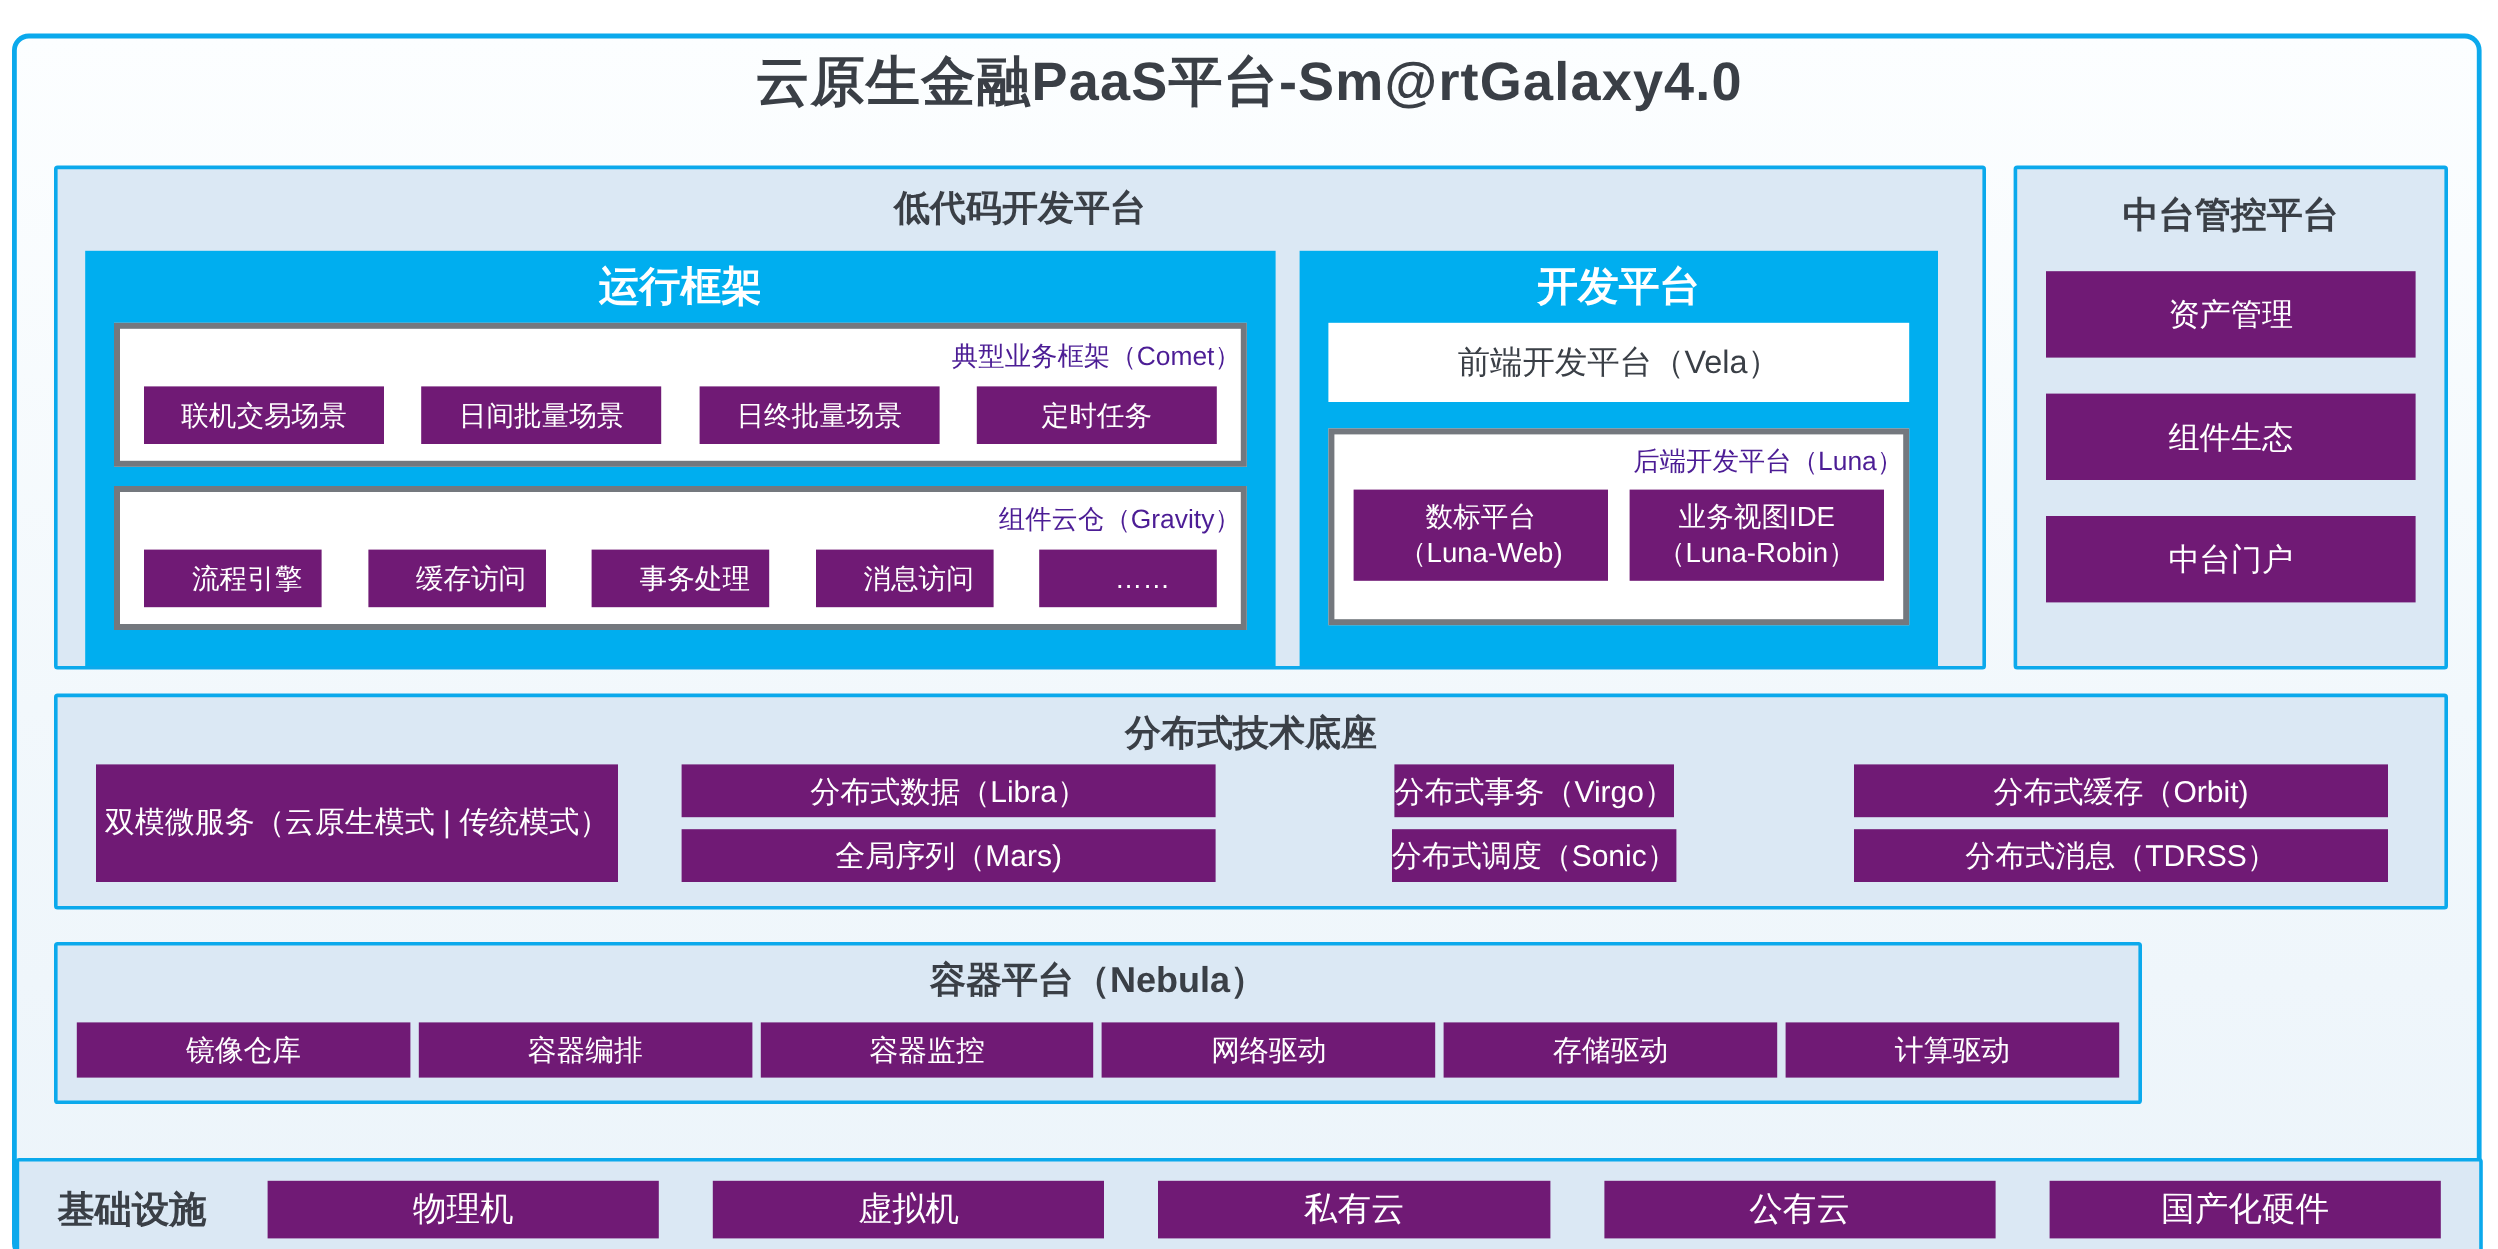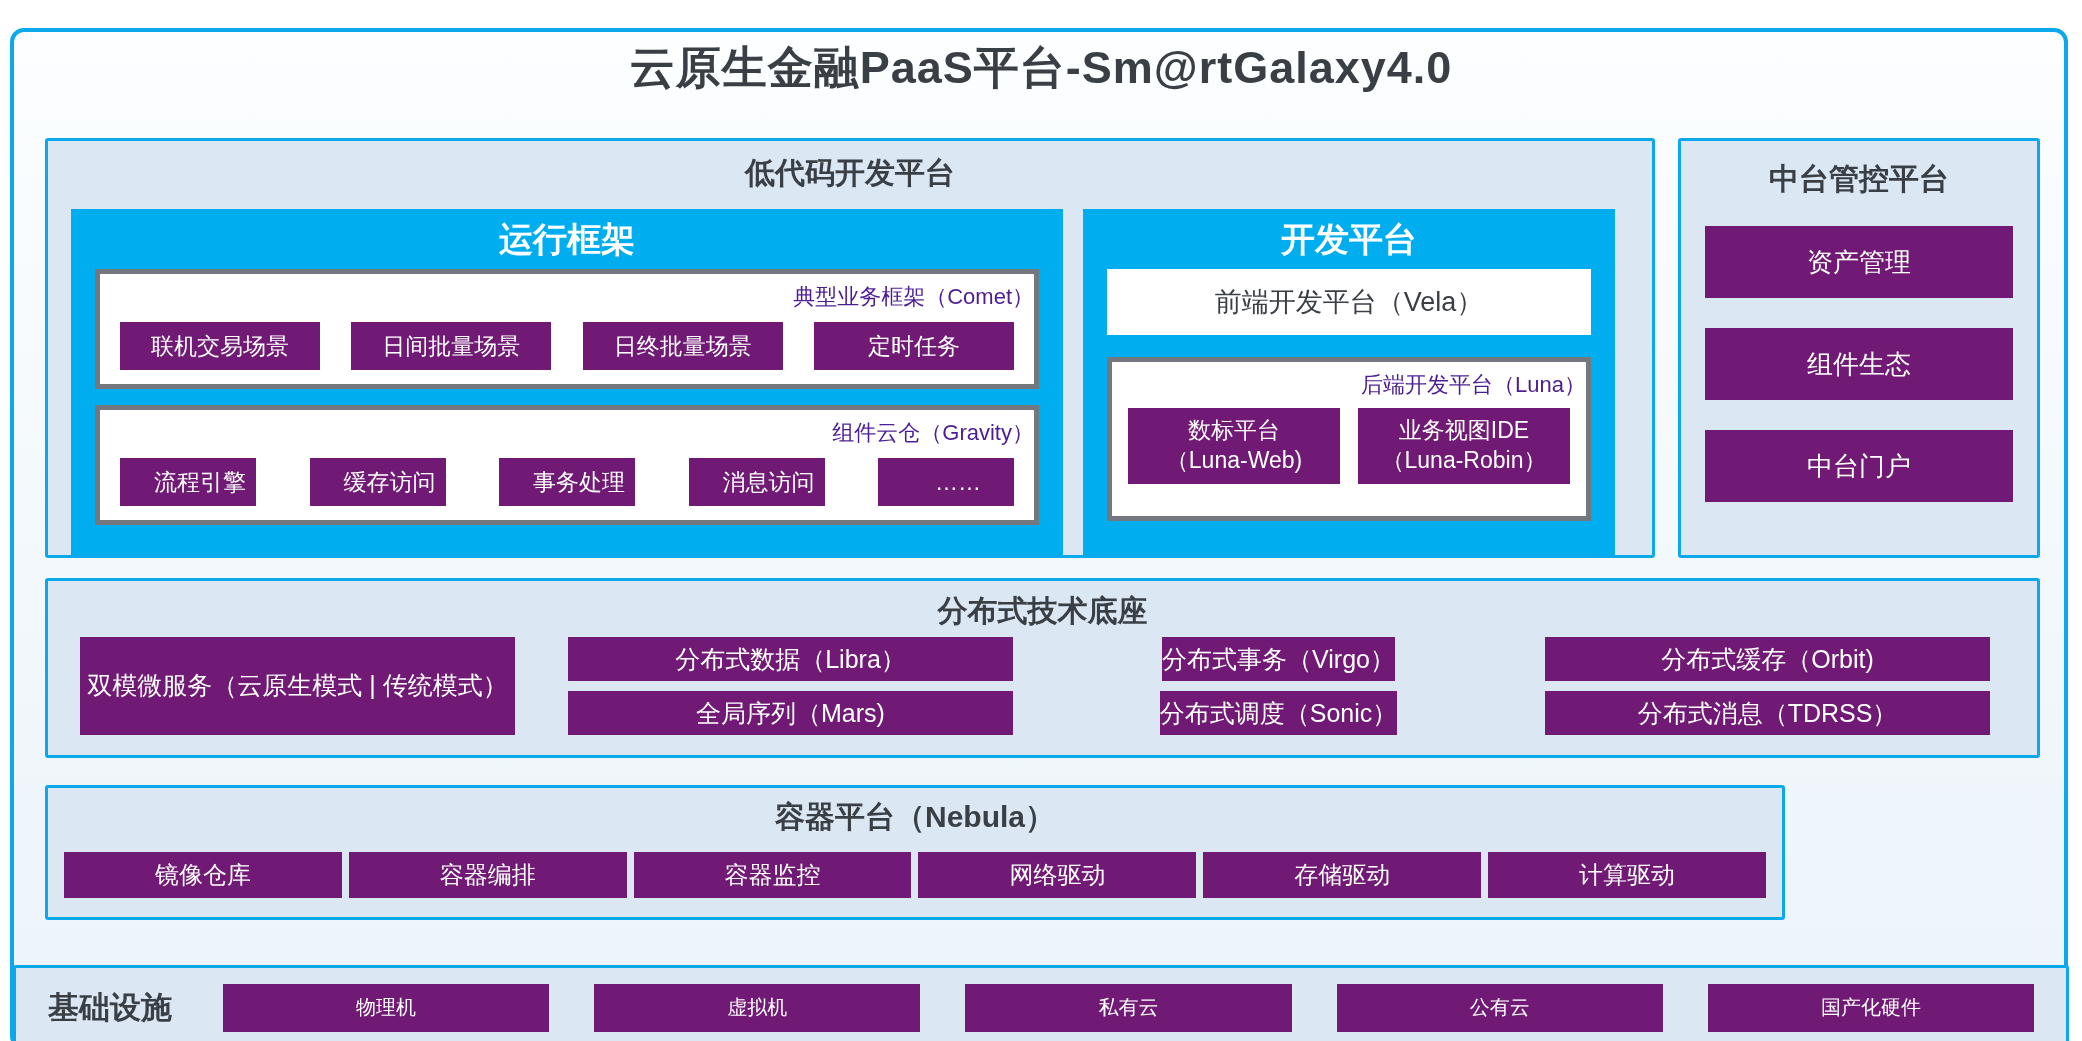--- a/index.html
+++ b/index.html
@@ -36,21 +36,21 @@
   #runtime { left:23px; width:992px; }
   #devplat { left:1035px; width:532px; }
   .sub-blue-title { text-align:center; color:#fff; font-size:34px; font-weight:bold; line-height:60px; height:60px; }
   .inner-box { margin:0 24px; background:#ffffff; }
   .inner-title { text-align:right; font-size:22px; color:#4c1d95; padding-top:8px; }
   .btn-row { display:flex; justify-content:space-between; padding:10px 20px 0 20px; }
   .btn-row .btn { height:48px; font-size:23px; }
   #comet { height:120px; }
   #gravity { height:120px; margin-top:16px; }
   #comet .btn { width:200px; }
-  #gravity .btn { width:136px;padding-left:24px; }
+  #gravity .btn { width:148px;padding-left:24px; }
 
   #vela { height:66px; display:flex; align-items:center; justify-content:center; font-size:27px; }
   #luna { height:164px; margin-top:22px; }
   #luna .btn-row { padding:8px 16px 0 16px; gap:18px; }
   #luna .btn { flex:1; height:76px; font-size:23px; line-height:1.3; flex-direction:column; }
 
   
   #midplatform { left:1678px; top:118px; width:362px; height:420px; }
   #midplatform .panel-title { padding-top:18px; }
   #midplatform .stack { display:flex; flex-direction:column; gap:30px; padding:26px 24px 0 24px; }
@@ -72,21 +72,21 @@
   
   #containerp { left:45px; top:765px; width:1740px; height:135px; }
   #containerp .panel-title { padding-top:9px; }
   #containerp .row { position:absolute; left:16px; right:16px; top:64px; display:flex; gap:7px; }
   #containerp .btn { flex:1; height:46px; font-size:24px; }
 
   
   #infra { left:13px; top:945px; width:2056px; height:85px; display:flex; align-items:center; padding:0 32px; }
   #infra .infra-label { font-size:31px; font-weight:bold; color:#3a3f46; width:175px; flex:none; }
   #infra .row { flex:1; display:flex; gap:45px; }
-  #infra .btn { flex:1; height:48px; font-size:20px; }
+  #infra .btn { flex:1; height:48px; font-size:28px; }
 </style>
 </head>
 <body>
 
 <div class="page">
   <div class="frame"></div>
   <div class="main-title">云原生金融PaaS平台-Sm@rtGalaxy4.0</div>
 
   <div class="panel" id="lowcode">
     <div class="panel-title">低代码开发平台</div>

